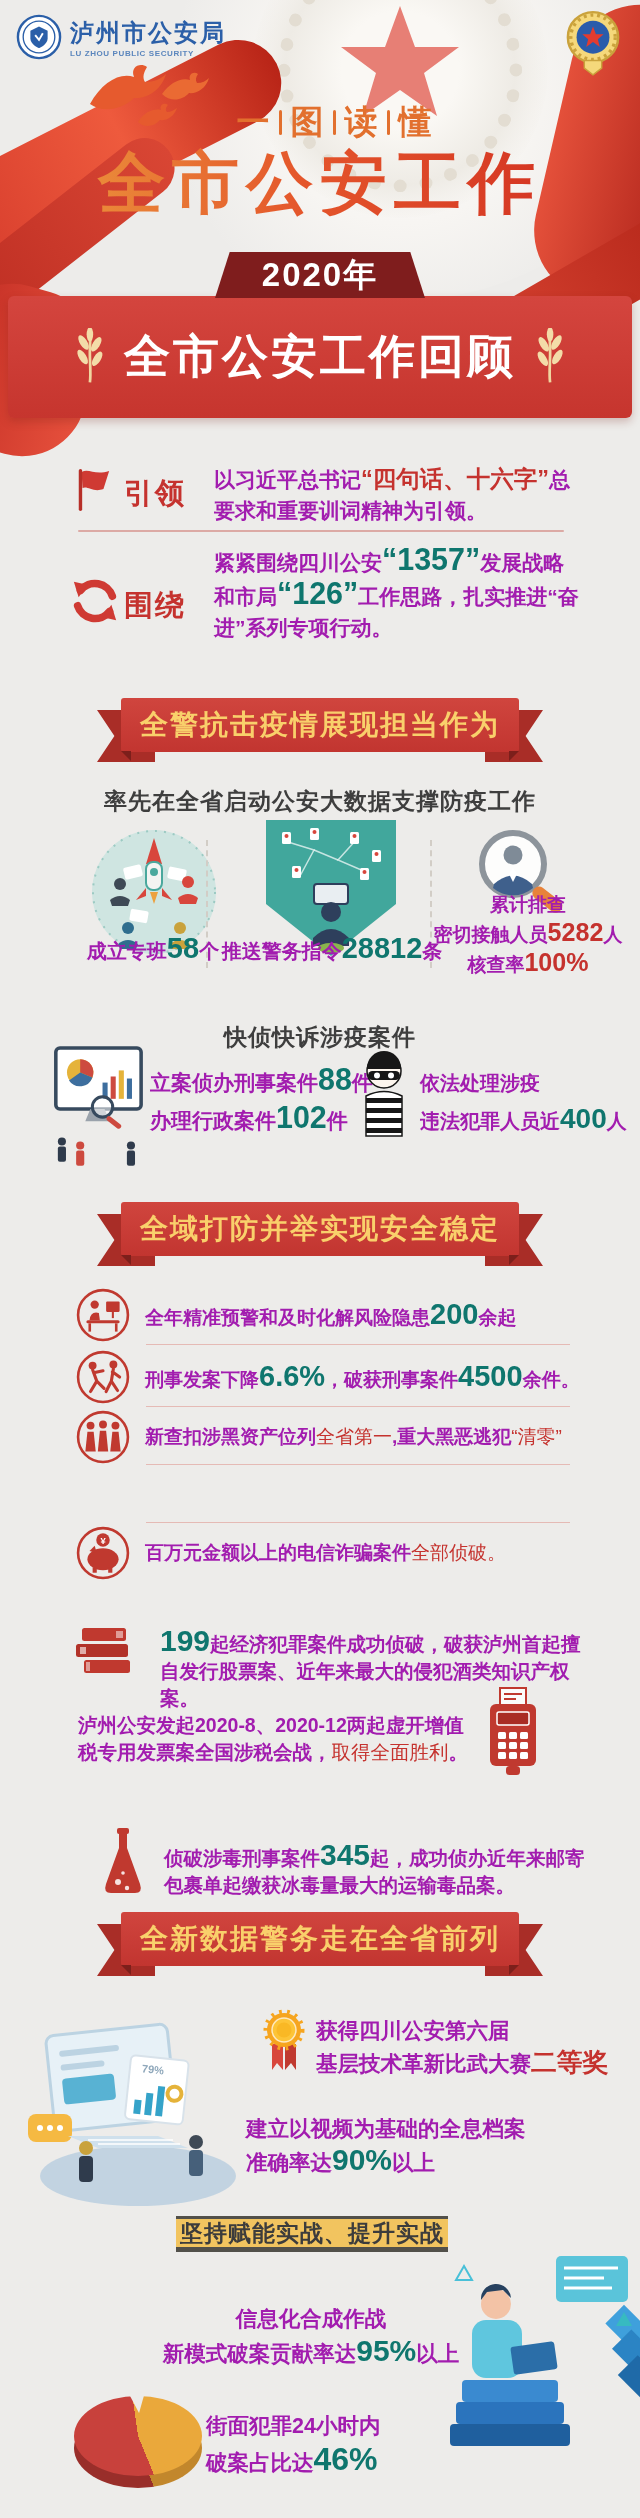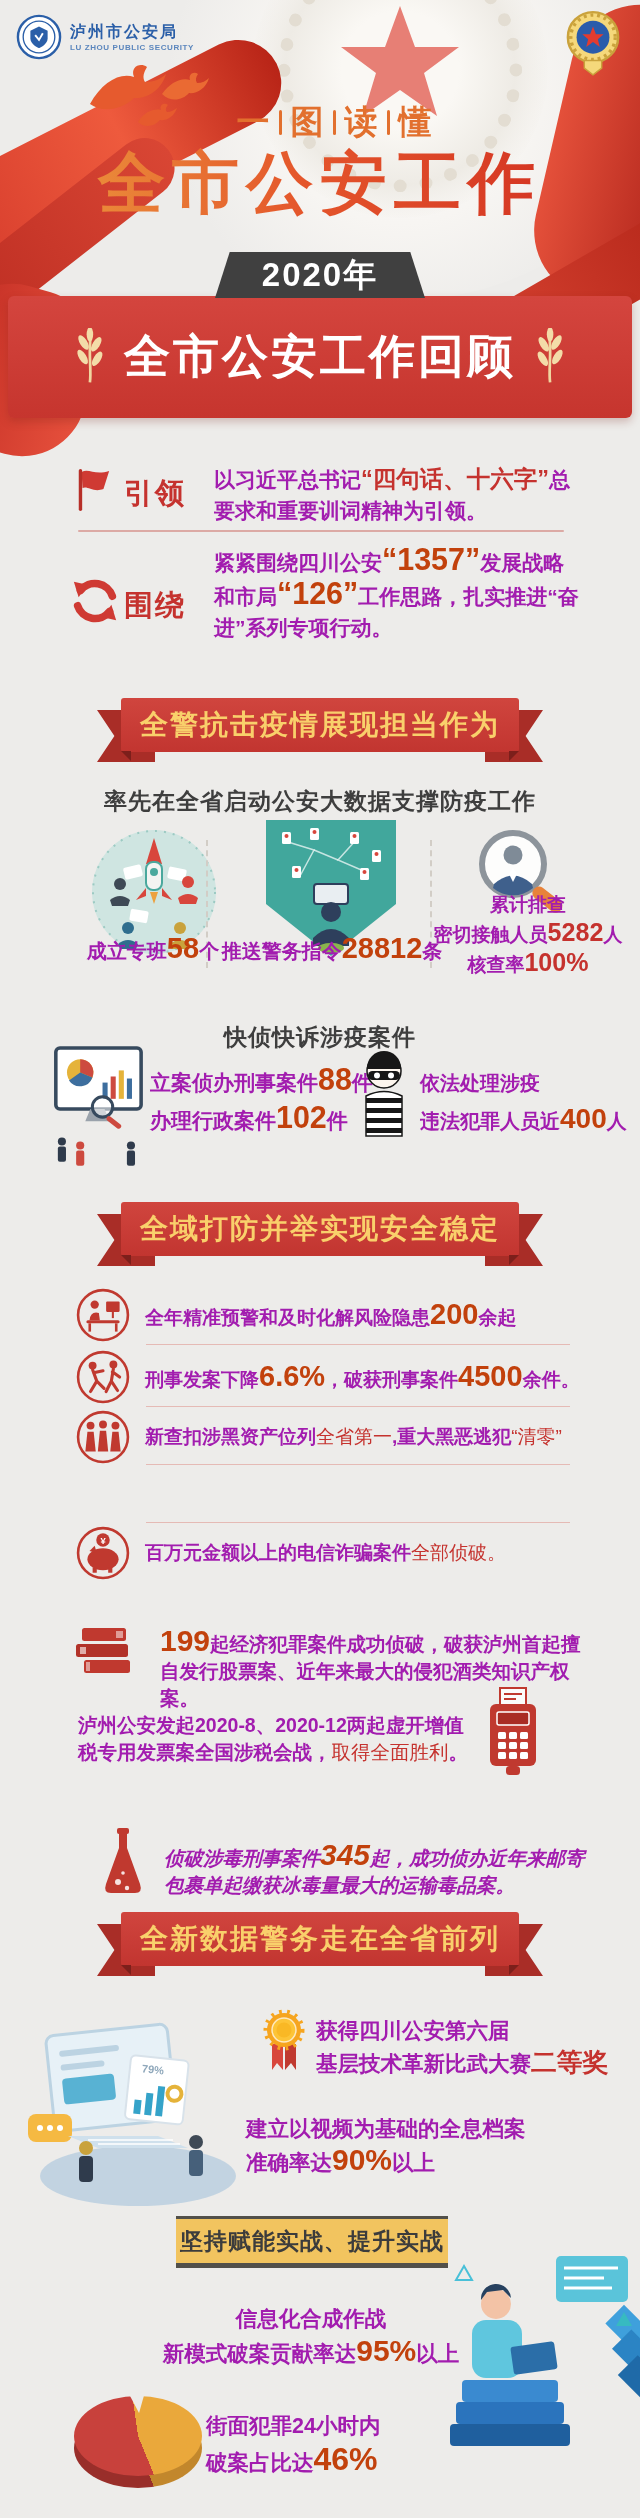--- a/index.html
+++ b/index.html
@@ -28,33 +28,33 @@
     background:linear-gradient(90deg,#b92a20,#d94634);}
   .dl3{left:-58px;top:286px;width:150px;height:168px;border-radius:64px;transform:rotate(16deg);
     background:linear-gradient(90deg,#c22d24,#e6503c);}
   .dr1{right:-64px;top:4px;width:152px;height:300px;border-radius:70px;transform:rotate(13deg);
     background:linear-gradient(90deg,#e4503a,#ab2018);}
   .dr2{right:-74px;top:252px;width:230px;height:66px;border-radius:40px;transform:rotate(-30deg);
     background:linear-gradient(90deg,#d4402f,#b42619);}
 
   
   .logo{left:16px;top:14px;display:flex;align-items:center;gap:8px;z-index:2;}
-  .logo-zh{font-size:16px;font-weight:800;color:#2b5fa8;letter-spacing:2px;}
+  .logo-zh{font-size:24px;font-weight:800;color:#2b5fa8;letter-spacing:2px;}
   .logo-en{font-size:8px;font-weight:700;color:#5b86bd;letter-spacing:.6px;}
   .badge{left:564px;top:10px;z-index:2;}
   .doves{left:86px;top:60px;z-index:3;}
   .read{left:214px;top:100px;width:240px;display:flex;align-items:center;justify-content:center;gap:9px;z-index:2;}
   .read span{font-size:33px;font-weight:800;color:#e2702e;}
   .read i.bar{display:block;width:3px;height:25px;background:#e2702e;border-radius:2px;}
   .maintitle{left:0;top:138px;width:640px;text-align:center;z-index:2;
     font-size:67px;font-weight:800;letter-spacing:7px;
     background:linear-gradient(90deg,#eda13f 0%,#e4552b 48%,#cf2a20 100%);
     -webkit-background-clip:text;background-clip:text;color:transparent;}
   .yeartab{left:215px;top:252px;width:210px;height:46px;z-index:4;
-    background:#404040;clip-path:polygon(7% 0,93% 0,100% 100%,0 100%);
+    background:#7f1d1d;clip-path:polygon(7% 0,93% 0,100% 100%,0 100%);
     display:flex;align-items:center;justify-content:center;
     color:#fff;font-size:33px;font-weight:800;letter-spacing:2px;}
   .mainbanner{left:8px;top:296px;width:624px;height:122px;z-index:3;border-radius:6px;
     background:linear-gradient(180deg,#d4453e,#c6352e);
     display:flex;align-items:center;justify-content:center;gap:16px;
     box-shadow:0 4px 8px rgba(120,30,25,.25);}
   .mainbanner .bt{color:#fff;font-size:46px;font-weight:800;letter-spacing:3px;}
 
   
   .lead-icon{left:74px;top:466px;}
@@ -63,21 +63,21 @@
   .lead-label{left:124px;top:474px;}
   .focus-label{left:124px;top:586px;}
   .lead-text{left:214px;top:464px;width:364px;}
   .focus-text{left:214px;top:544px;width:370px;}
   .body21{font-size:21px;line-height:31px;font-weight:700;color:#3e3e3e;}
   .hr1{left:78px;top:530px;width:486px;height:2px;background:#dcaaa5;border-radius:1px;}
 
   .t{color:#a21caf;font-weight:700;}
   .acc{color:#c5322e;font-weight:400;}
   .acc-md{color:#c5322e;font-weight:800;font-size:1.12em;}
-  .num{color:#c2410c;font-weight:800;font-size:1.45em;line-height:1;}
+  .num{color:#0f766e;font-weight:800;font-size:1.45em;line-height:1;}
   .num-sm{color:#c5322e;font-weight:800;font-size:1.32em;line-height:1;}
 
   
   .ribbon{position:absolute;left:97px;width:446px;height:72px;}
   .ribbon .tail{position:absolute;top:12px;width:58px;height:52px;background:#a92d27;z-index:1;}
   .ribbon .tail.l{left:0;clip-path:polygon(0 0,100% 0,100% 100%,0 100%,30% 50%);}
   .ribbon .tail.r{right:0;clip-path:polygon(0 0,100% 0,70% 50%,100% 100%,0 100%);}
   .ribbon .rbody{position:absolute;left:24px;right:24px;top:0;height:54px;z-index:2;border-radius:3px;
     background:linear-gradient(180deg,#d0453e,#c23530);
     display:flex;align-items:center;justify-content:center;}
@@ -114,33 +114,33 @@
   .item .num{font-size:29px;}
   .idiv{left:146px;width:424px;height:1px;background:#e5bab5;}
   .idiv-0{top:1344px;}.idiv-1{top:1406px;}.idiv-2{top:1464px;}.idiv-3{top:1522px;}
   .para{font-size:19.5px;line-height:27px;font-weight:700;}
   .eco-icon{left:72px;top:1624px;}
   .eco-text{left:160px;top:1626px;width:440px;}
   .eco-text .num{font-size:30px;}
   .tax-text{left:78px;top:1712px;width:402px;}
   .pos-icon{left:484px;top:1686px;}
   .flask-icon{left:96px;top:1826px;}
-  .drug-text{left:164px;top:1840px;width:426px;font-style:italic;}
+  .drug-text{left:164px;top:1840px;width:426px;}
   .drug-text .num{font-size:30px;}
 
   
   .medal{left:258px;top:2008px;}
   .award-text{left:316px;top:2016px;}
   .award-text p{font-size:21.5px;line-height:31px;font-weight:700;}
   .acc-lg{color:#c5322e;font-weight:800;font-size:1.2em;}
   .dleft-illus{left:28px;top:2018px;}
   .holo-text{left:246px;top:2114px;}
   .holo-text p{font-size:21.5px;line-height:31px;font-weight:700;}
   .holo-text .num{font-size:30px;}
-  .ybanner{left:176px;top:2216px;width:272px;height:52px;z-index:2;
+  .ybanner{left:176px;top:2216px;width:272px;height:36px;z-index:2;
     background:#f2c45f;border-top:3px solid #52504a;border-bottom:5px solid #52504a;
     display:flex;align-items:center;justify-content:center;
     font-size:23px;font-weight:800;color:#3c3c3c;letter-spacing:1px;}
   .info-text{left:158px;top:2302px;width:306px;text-align:center;}
   .info-text p{font-size:21.5px;line-height:34px;font-weight:700;}
   .info-text .num{font-size:30px;}
   .person-illus{left:436px;top:2248px;z-index:1;}
   .street-text{left:206px;top:2410px;}
   .street-text p{font-size:21.5px;line-height:33px;font-weight:700;}
   .street-text .num{font-size:32px;}

